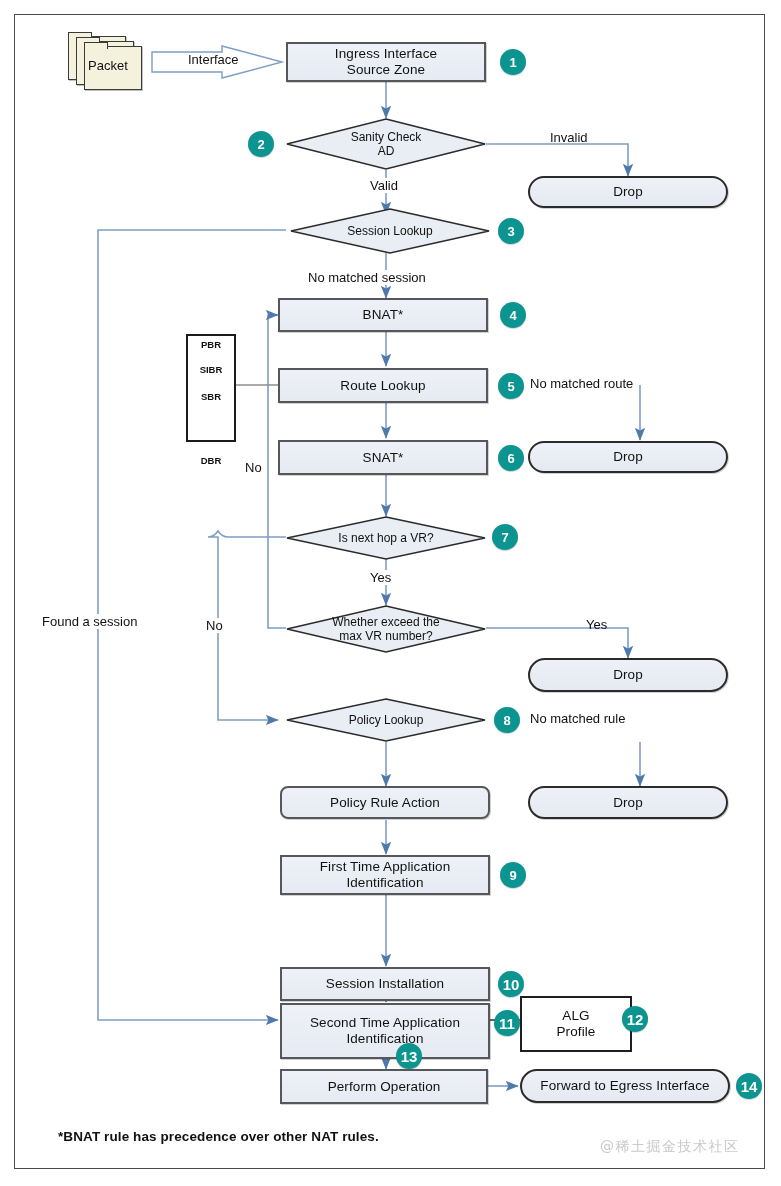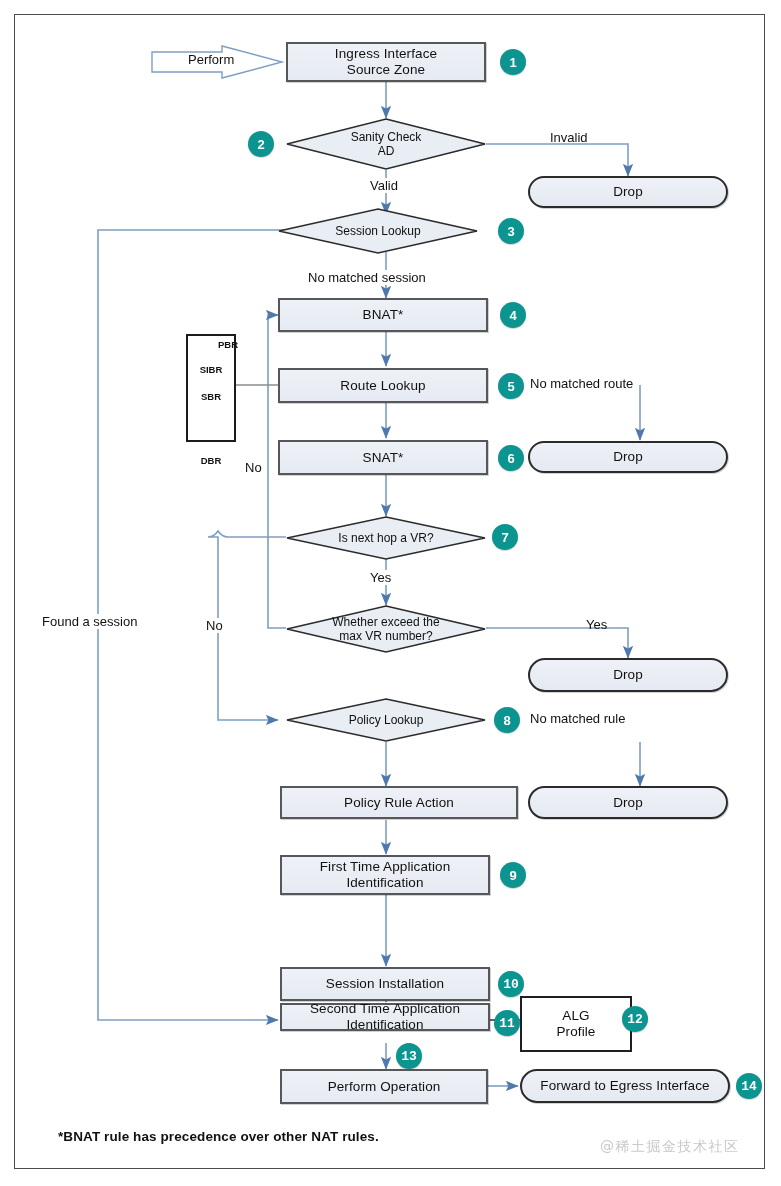--- a/index.html
+++ b/index.html
@@ -18,21 +18,21 @@
   .rbox{background:#ffffff;border:2px solid #1f1f1f;}
 
   .dec{position:absolute;}
   .dec .shape{position:absolute;inset:0;}
   .dec .lbl{position:absolute;inset:0;display:flex;align-items:center;justify-content:center;
             text-align:center;font-size:12px;color:#111;line-height:1.18;z-index:2;}
 
   .badge{position:absolute;width:26px;height:26px;border-radius:50%;background:#0c9490;color:#fff;
          display:flex;align-items:center;justify-content:center;font-size:13px;font-weight:600;
          box-shadow:0 1px 1px rgba(0,0,0,.18);}
-  .badge.sm{font-size:13px;font-family:Liberation Mono, monospace;}
+  .badge.sm{font-size:15px;}
 
   .elabel{position:absolute;font-size:13px;color:#111;background:#fff;padding:0 2px;white-space:nowrap;}
   .footnote{position:absolute;font-size:13.5px;color:#111;font-weight:600;letter-spacing:.1px;text-align:center;}
   .watermark{position:absolute;font-size:14px;color:#c9c9c9;letter-spacing:1.5px;
              font-family:"DejaVu Sans",sans-serif;}
 
   
   .packet{position:absolute;}
   .packet .sheet{position:absolute;background:#f4f2dd;border:1.5px solid #3a3a3a;box-shadow:1px 1px 0 rgba(0,0,0,.25);}
   .packet .tab{position:absolute;background:#f4f2dd;border:1.5px solid #3a3a3a;border-bottom:none;}
@@ -109,21 +109,30 @@
       <path d="M488,1020 L520,1020" stroke="#3a3a3a" stroke-width="1.6"></path>
     </g>
 
     <g stroke="#3a6ab5" stroke-width="1.8" fill="none">
       <path d="M210,352 L210,366" marker-end="url(#ahblue)"></path>
       <path d="M210,381 L210,394" marker-end="url(#ahblue)"></path>
       <path d="M210,408 L210,421" marker-end="url(#ahblue)"></path>
     </g>
   </svg>
 
-  <div class="elabel" style="left:186px;top:52px;background:transparent;">Perform</div>
+  <div class="packet" style="left:68px;top:32px;width:86px;height:60px;">
+    <div class="sheet" style="left:0px;top:4px;width:56px;height:42px;"></div>
+    <div class="tab" style="left:0px;top:0px;width:22px;height:6px;"></div>
+    <div class="sheet" style="left:8px;top:9px;width:56px;height:42px;"></div>
+    <div class="tab" style="left:8px;top:5px;width:22px;height:6px;"></div>
+    <div class="sheet" style="left:16px;top:14px;width:56px;height:42px;"></div>
+    <div class="tab" style="left:16px;top:10px;width:22px;height:6px;"></div>
+    <div class="ptext" style="left:20px;top:26px;">Packet</div>
+  </div>
+  <div class="elabel" style="left:186px;top:52px;background:transparent;">Interface</div>
 
   <div class="node proc" style="left:286px;top:42px;width:200px;height:40px;">
     <div>
       <div>Ingress Interface</div>
       <div>Source Zone</div>
     </div>
   </div>
   <div class="badge" style="left:500px;top:49px;">1</div>
 
   <div class="dec" style="left:286px;top:118px;width:200px;height:52px;">
@@ -138,21 +147,21 @@
     </div>
   </div>
   <div class="badge" style="left:248px;top:131px;">2</div>
   <div class="elabel" style="left:548px;top:130px;background:transparent;">Invalid</div>
   <div class="elabel" style="left:368px;top:178px;">Valid</div>
 
   <div class="node term" style="left:528px;top:176px;width:200px;height:32px;">
     <span>Drop</span>
   </div>
 
-  <div class="dec" style="left:278px;top:208px;width:200px;height:46px;">
+  <div class="dec" style="left:290px;top:208px;width:200px;height:46px;">
     <svg class="shape" viewBox="0 0 200 46" preserveAspectRatio="none">
       <polygon points="100,1 199,23 100,45 1,23" fill="#e9edf4" stroke="#2b2b2b" stroke-width="1.6"></polygon>
     </svg>
     <div class="lbl">Session Lookup</div>
   </div>
   <div class="badge" style="left:498px;top:218px;">3</div>
   <div class="elabel" style="left:306px;top:270px;">No matched session</div>
   <div class="elabel" style="left:40px;top:614px;">Found a session</div>
 
   <div class="node proc" style="left:278px;top:298px;width:210px;height:34px;">
@@ -171,21 +180,21 @@
   </div>
   <div class="badge" style="left:498px;top:445px;">6</div>
 
   <div class="node term" style="left:528px;top:441px;width:200px;height:32px;">
     <span>Drop</span>
   </div>
 
   <div class="elabel" style="left:243px;top:460px;">No</div>
 
   <div class="chain" style="left:186px;top:334px;width:46px;height:104px;">
-    <div class="ci" style="top:3px;padding-left:17px;">PBR</div>
+    <div class="ci" style="top:3px;">PBR</div>
     <div class="ci" style="top:28px;">SIBR</div>
     <div class="ci" style="top:55px;">SBR</div>
     <div class="ci" style="top:82px;margin-top:37px;">DBR</div>
   </div>
 
   <div class="dec" style="left:286px;top:516px;width:200px;height:44px;">
     <svg class="shape" viewBox="0 0 200 44" preserveAspectRatio="none">
       <polygon points="100,1 199,22 100,43 1,22" fill="#e9edf4" stroke="#2b2b2b" stroke-width="1.6"></polygon>
     </svg>
     <div class="lbl">Is next hop a VR?</div>
@@ -217,38 +226,38 @@
     </svg>
     <div class="lbl">Policy  Lookup</div>
   </div>
   <div class="badge" style="left:494px;top:707px;">8</div>
   <div class="elabel" style="left:528px;top:711px;background:transparent;">No matched rule</div>
 
   <div class="node term" style="left:528px;top:786px;width:200px;height:33px;">
     <span>Drop</span>
   </div>
 
-  <div class="node proc" style="left:280px;top:786px;width:238px;height:33px;">
+  <div class="node proc" style="left:280px;top:786px;width:210px;height:33px;border-radius:8px;">
     <span>Policy Rule Action</span>
   </div>
 
   <div class="node proc" style="left:280px;top:855px;width:210px;height:40px;">
     <div>
       <div>First Time Application</div>
       <div>Identification</div>
     </div>
   </div>
   <div class="badge" style="left:500px;top:862px;">9</div>
 
   <div class="node proc" style="left:280px;top:967px;width:210px;height:34px;">
     <span>Session Installation</span>
   </div>
   <div class="badge sm" style="left:498px;top:971px;">10</div>
 
-  <div class="node proc" style="left:280px;top:1003px;width:210px;height:28px;">
+  <div class="node proc" style="left:280px;top:1003px;width:210px;height:56px;">
     <div>
       <div>Second Time Application</div>
       <div>Identification</div>
     </div>
   </div>
   <div class="badge sm" style="left:494px;top:1010px;">11</div>
 
   <div class="node rbox" style="left:520px;top:996px;width:112px;height:56px;">
     <div>
       <div>ALG</div>

